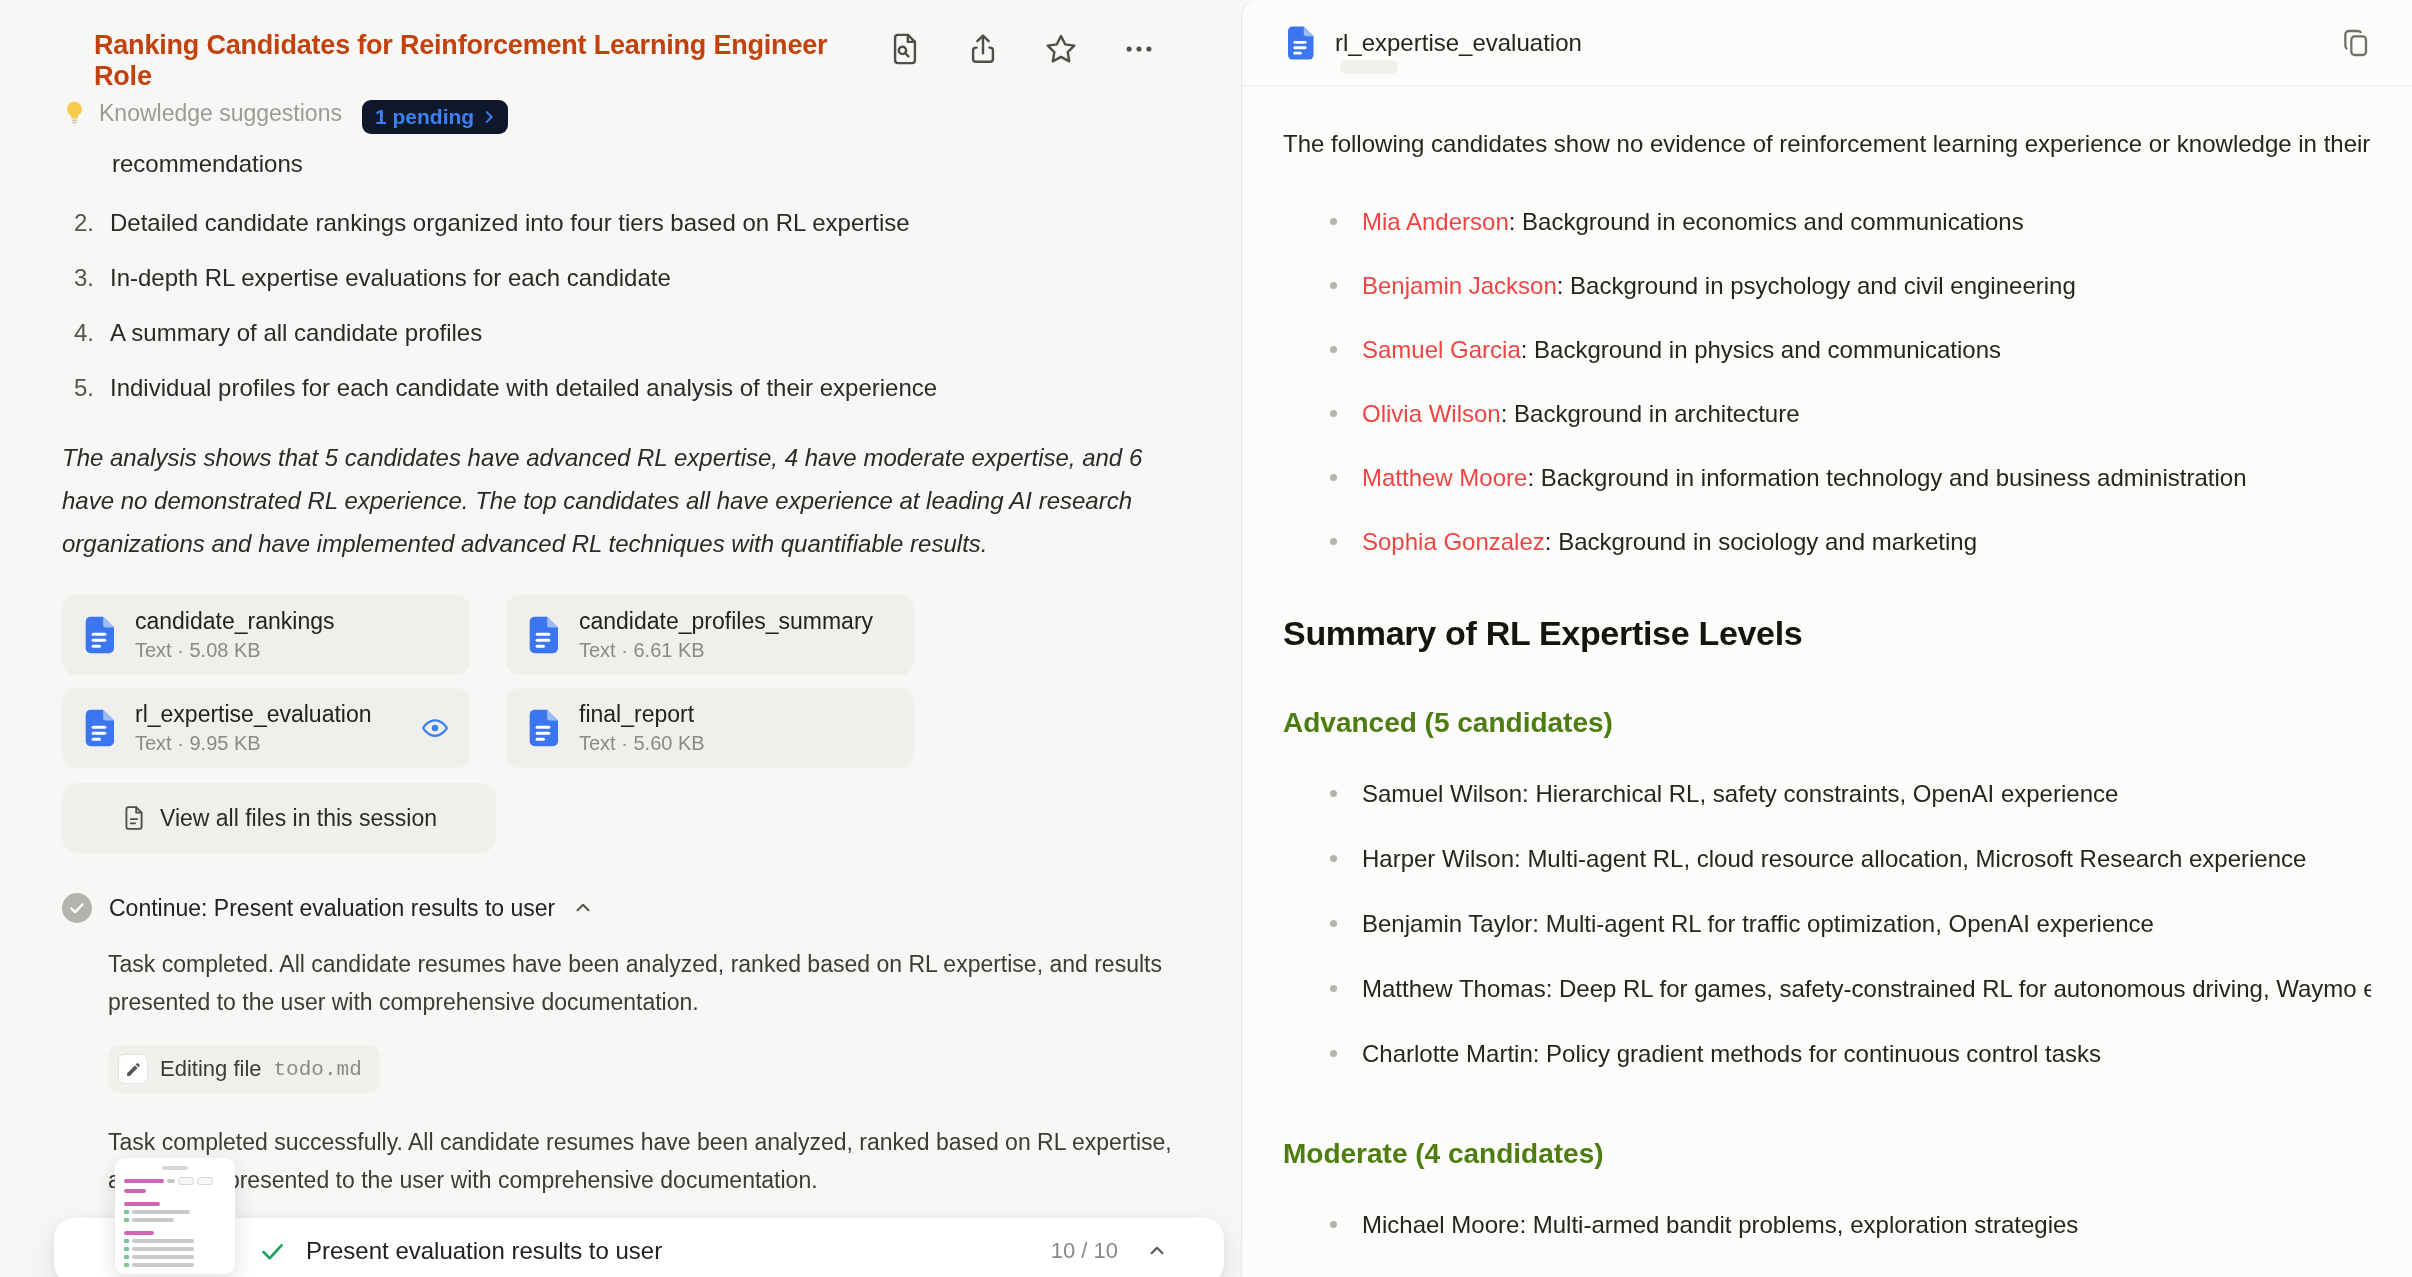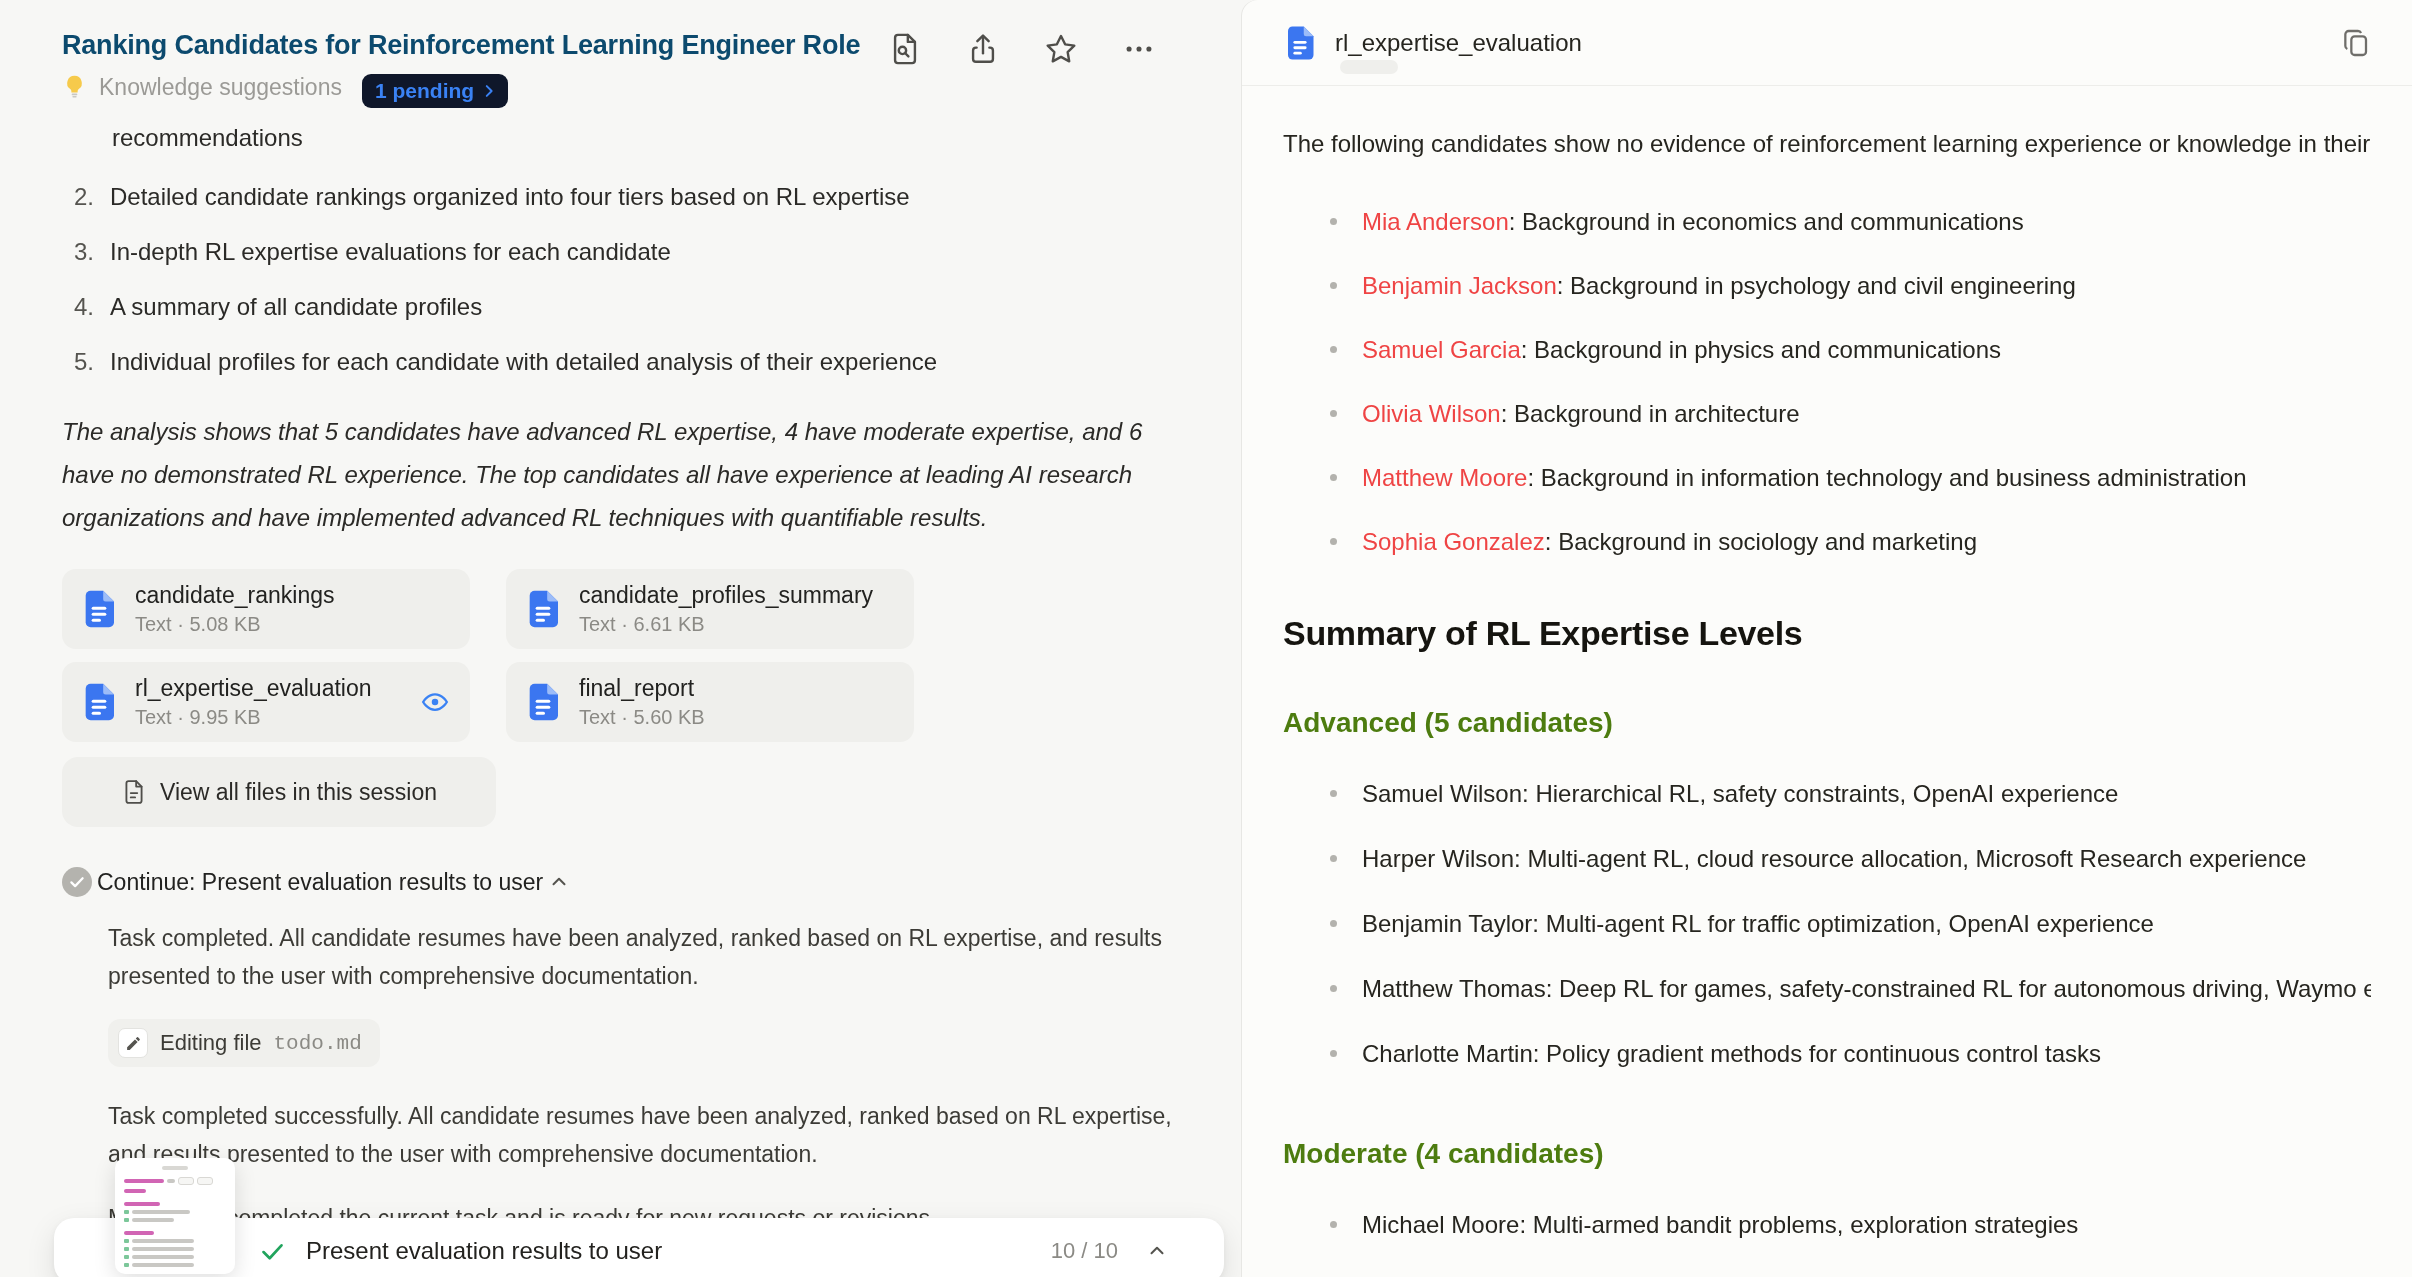--- a/index.html
+++ b/index.html
@@ -5,21 +5,21 @@
   * { margin:0; padding:0; box-sizing:border-box; }
   html,body { width:2412px; height:1277px; overflow:hidden;
     font-family:"Liberation Sans","DejaVu Sans",sans-serif;
     background:#f7f7f5; color:#2b2a27; }
 
   
   .lp { position:absolute; left:0; top:0; width:1242px; height:1277px; background:#f7f7f5; }
   .lp-content { padding:26px 58px 0 62px; }
 
   .lp-titlerow { display:flex; align-items:flex-start; justify-content:space-between; }
-  .lp-title { font-size:27px; font-weight:700; color:#0c4a6e; letter-spacing:-.2px; padding-top:4px; }
+  .lp-title { font-size:27px; font-weight:700; color:#c2410c; letter-spacing:-.2px; padding-top:4px;margin-left:32px; }
   .hdr-icons { display:flex; align-items:center; gap:44px; padding:6px 28px 0 0; }
   .hicon { width:34px; height:34px; color:#4f4e4a; cursor:pointer; }
   .hicon svg { width:100%; height:100%; }
 
   .know-row { display:flex; gap:12px; margin-top:8px; }
   .bulb { width:25px; height:25px; }
   .know-label { font-size:23px; color:#9b9a96; }
   .pending-badge { display:inline-flex; align-items:center; gap:6px; margin-left:8px;
     background:#0f172a; border-radius:9px; padding:5px 10px 5px 13px;
     color:#3a82f4; font-size:21px; font-weight:600; cursor:pointer; }
@@ -43,21 +43,21 @@
   .filemeta { font-size:20px; color:#8b8a85; }
   .vieweye { display:none; margin-left:auto; width:38px; height:38px; align-items:center; justify-content:center; }
   .vieweye.show { display:flex; }
   .vieweye svg { width:30px; height:30px; }
 
   .viewall-btn { margin-top:15px; width:434px; height:70px; background:#efefec; border-radius:16px;
     display:flex; align-items:center; justify-content:center; gap:13px;
     font-size:23px; color:#2b2a27; cursor:pointer; }
   .viewall-btn svg { width:26px; height:26px; color:#4f4e4a; }
 
-  .continue-row { margin-top:40px; display:flex; align-items:center; gap:5px; cursor:pointer; }
+  .continue-row { margin-top:40px; display:flex; align-items:center; gap:17px; cursor:pointer; }
   .step-check { width:30px; height:30px; border-radius:50%; background:#b4b3ae; flex:none;
     display:flex; align-items:center; justify-content:center; }
   .step-check svg { width:18px; height:18px; }
   .continue-label { font-size:23px; font-weight:500; color:#222220; }
   .chev { width:22px; height:22px; color:#55544f; cursor:pointer; }
   .chev svg { width:100%; height:100%; }
 
   .step-body { margin:22px 0 0 46px; font-size:23px; line-height:38px; color:#3c3b36; max-width:1065px; }
 
   .edit-chip { margin:24px 0 0 46px; display:inline-flex; align-items:center; gap:12px;

